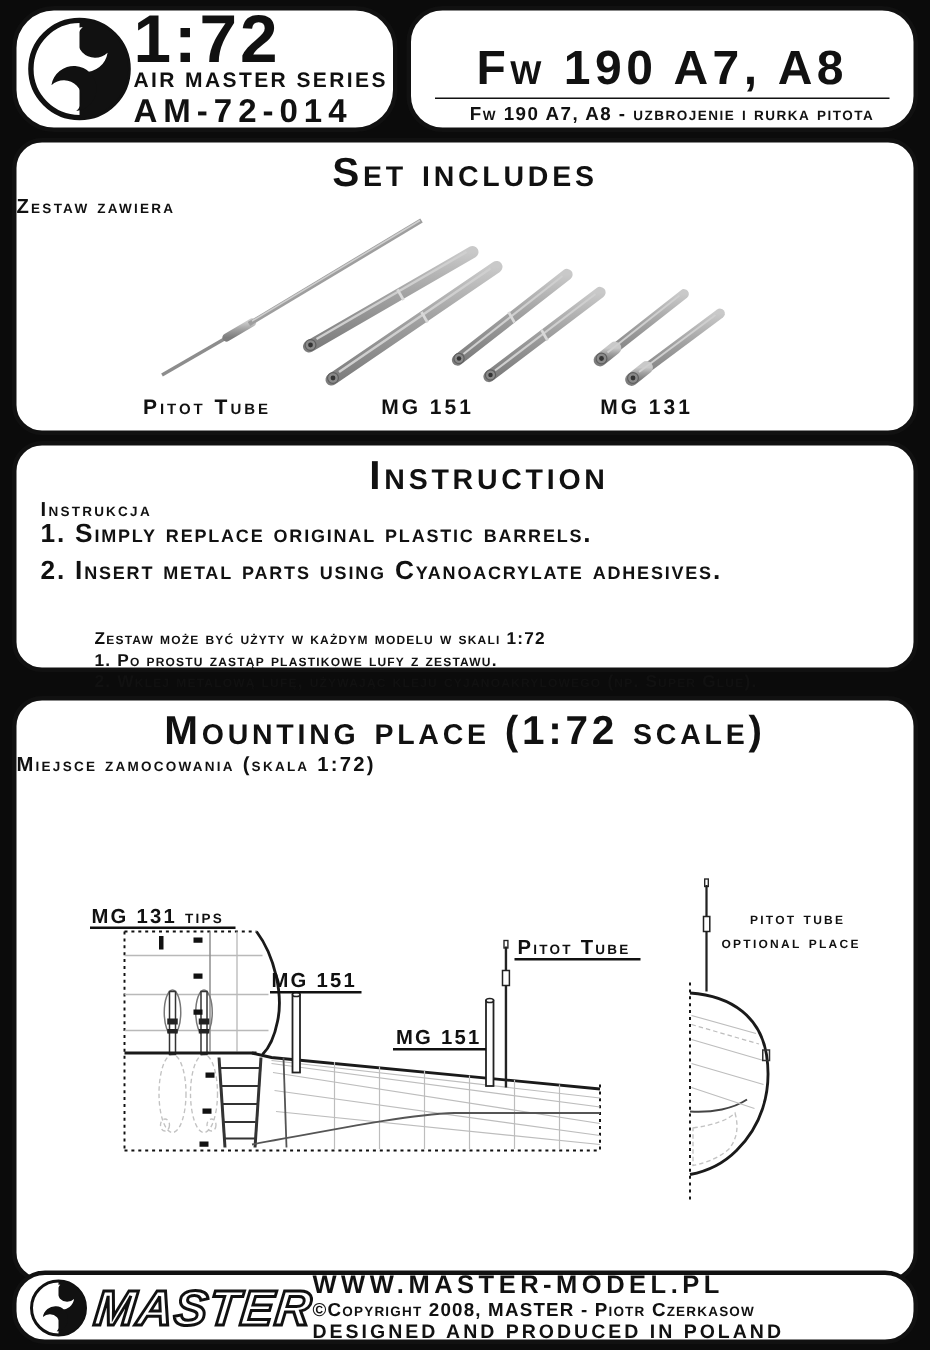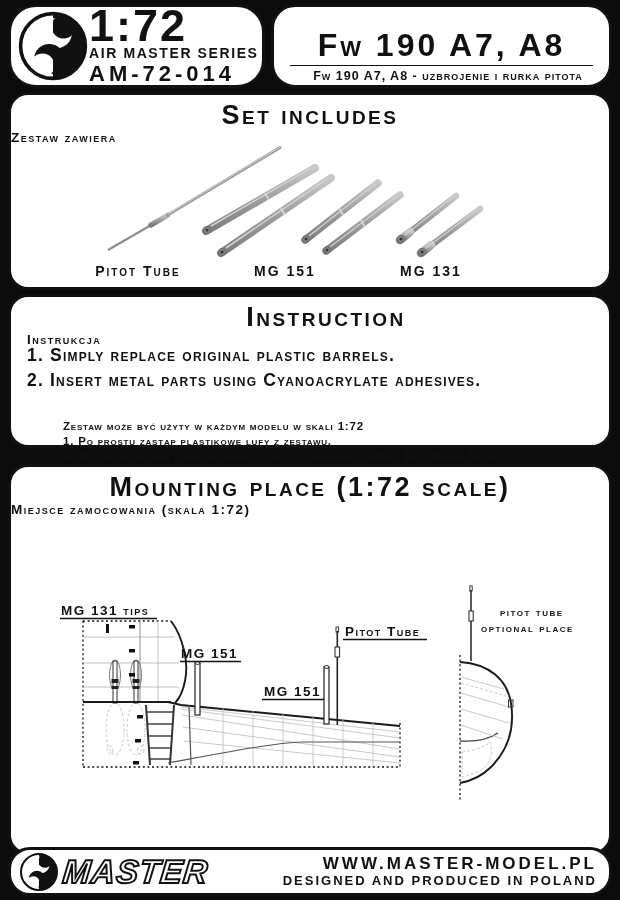--- a/index.html
+++ b/index.html
@@ -51,21 +51,21 @@
   .fill-svg{position:absolute;left:0;top:0;width:597px;height:384px;}
   text.draw-lbl{font-family:"Liberation Sans",sans-serif;font-size:13.5px;font-weight:bold;
     font-variant:small-caps;letter-spacing:1.5px;fill:#111;}
   text.draw-lbl-sm{font-family:"Liberation Sans",sans-serif;font-size:12px;font-weight:bold;
     font-variant:small-caps;letter-spacing:1.5px;fill:#111;}
   
   .footer-panel{top:847px;height:49px;border-radius:22px;display:flex;align-items:center;padding:2px 12px 2px 8px;}
   .logo-ft{width:40px;height:40px;flex:0 0 auto;}
   .wordmark{font-size:33px;font-weight:bold;font-style:italic;letter-spacing:1px;color:#fff;
     -webkit-text-stroke:2px #111;transform:skewX(-6deg);margin-left:4px;line-height:40px;}
-  .ft-right{flex:1;text-align:right;}
+  .ft-right{flex:1;text-align:left;}
   .ft-web{font-size:17px;font-weight:bold;letter-spacing:3px;line-height:18px;white-space:nowrap;}
   .ft-copy{font-size:12.5px;font-weight:bold;font-variant:small-caps;letter-spacing:.8px;line-height:14px;white-space:nowrap;}
   .ft-made{font-size:13px;font-weight:bold;letter-spacing:2px;line-height:15px;white-space:nowrap;}
 </style>
 </head>
 <body>
 
 <svg width="0" height="0" style="position:absolute" aria-hidden="true">
   <defs>
     <g id="logo-sym">
@@ -318,15 +318,16 @@
   </svg>
 </div>
 
 <div class="panel footer-panel">
   <svg class="logo-ft" viewBox="0 0 100 100">
       <use href="#logo-sym"></use>
     </svg>
   <div class="wordmark">MASTER</div>
   <div class="ft-right">
     <div class="ft-web">WWW.MASTER-MODEL.PL</div>
+    <div class="ft-copy">©Copyright 2008, MASTER - Piotr Czerkasow</div>
     <div class="ft-made">DESIGNED AND PRODUCED IN POLAND</div>
   </div>
 </div>
 
 </body></html>

